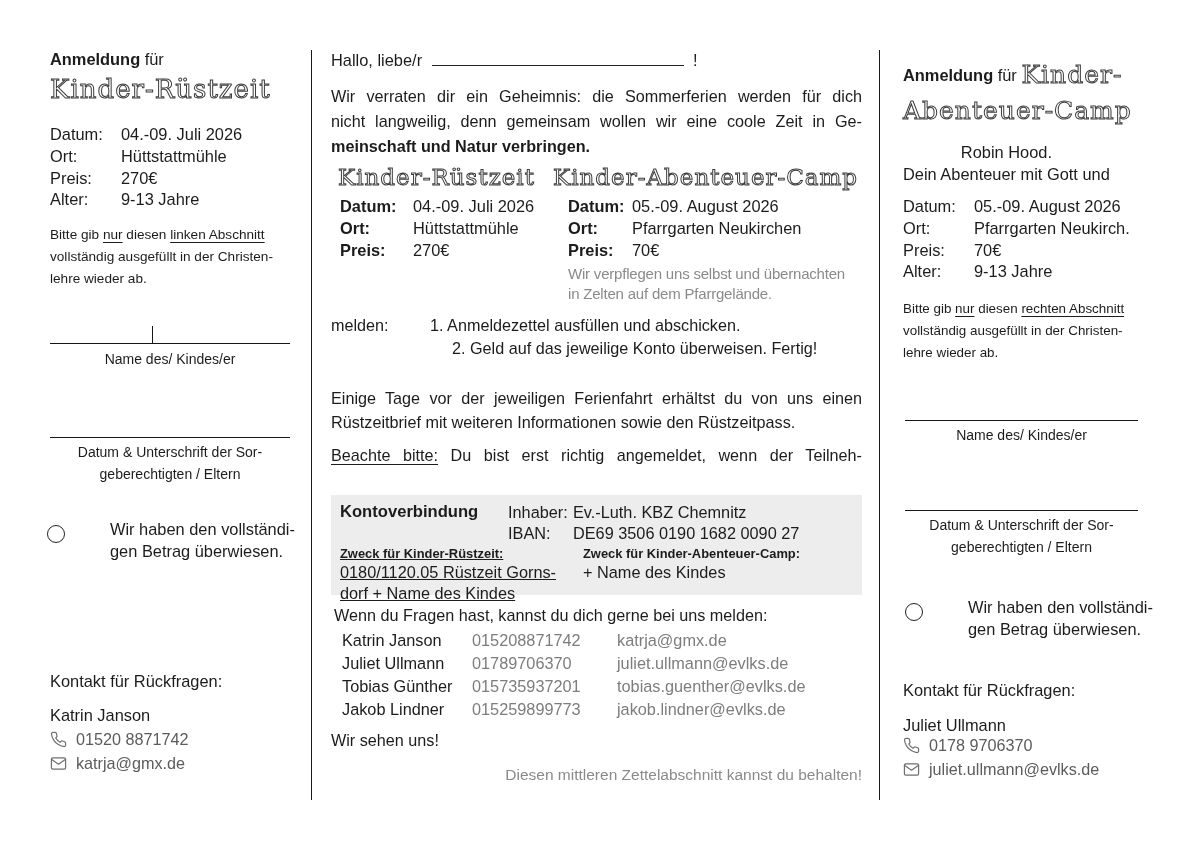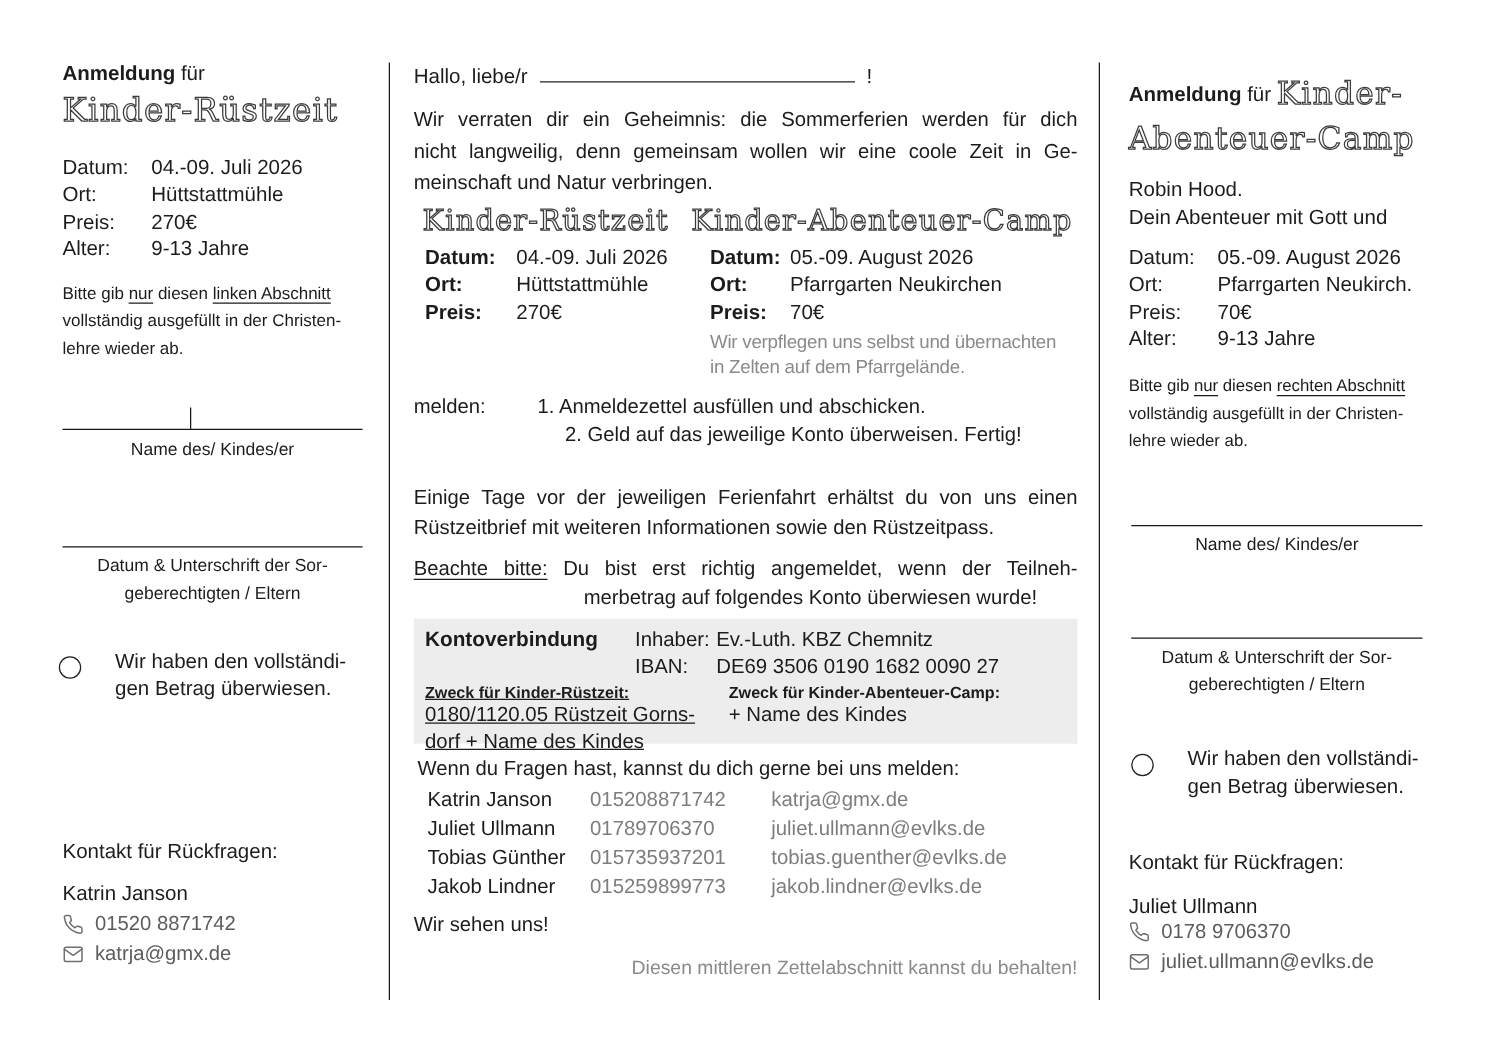--- a/index.html
+++ b/index.html
@@ -13,40 +13,40 @@
   .vr{position:absolute;top:50px;height:750px;width:1.3px;background:#1a1a1a;}
   #vr-left{left:311px;}
   #vr-right{left:879px;}
   
   .col{position:absolute;top:48px;}
   #col-left{left:50px;width:246px;}
   #col-mid{left:331px;width:531px;}
   #col-right{left:903px;width:245px;}
 
   .b{font-weight:bold;}
-  .fs{font-size:16.4px;}
+  .fs{font-size:16.4px;text-align:center;}
   .nw{white-space:nowrap;}
   .fancy{
     font-family:"DejaVu Serif",serif;
     color:#4a4a4a;
     -webkit-text-fill-color:#ffffff;
     -webkit-text-stroke:1px #3c3c3c;
     letter-spacing:1px;
     white-space:nowrap;
   }
   .u{text-decoration:underline;text-underline-offset:3px;}
   .rule{border-top:1.4px solid #161616;height:0;}
   .cap{text-align:center;font-size:14px;line-height:22px;}
   .drow{display:flex;font-size:16.4px;line-height:21.8px;white-space:nowrap;}
   .dlabel{flex:none;}
   .note-line{font-size:13.6px;line-height:22px;white-space:nowrap;}
   .jline{font-size:16.2px;line-height:23px;text-align:justify;text-align-last:justify;}
   .pline{font-size:16.2px;line-height:23px;white-space:nowrap;}
   .circ{width:18px;height:18px;border:1.7px solid #222;border-radius:50%;flex:none;background:#fff;box-sizing:border-box;}
-  .chkrow{display:flex;gap:27px;}
+  .chkrow{display:flex;gap:45px;}
   .chktext{font-size:16.4px;line-height:22px;white-space:nowrap;}
   .icorow{display:flex;align-items:center;gap:9px;color:#5c5c5c;font-size:16.2px;white-space:nowrap;}
   .icorow svg{flex:none;}
   .bank{left:0;top:447px;width:531px;height:100px;background:#ededed;box-sizing:border-box;padding:7px 10px 0 9px;}
   .bankrow{display:flex;font-size:16.3px;line-height:20.5px;white-space:nowrap;}
   .bank-h{width:168px;flex:none;font-weight:bold;font-size:16.6px;}
   .bank-l{width:65px;flex:none;}
   .zweck{display:flex;margin-top:2px;}
   .zcol1{width:243px;flex:none;text-decoration:underline;}
   .zlabel{font-size:12.9px;font-weight:bold;line-height:17px;white-space:nowrap;}
@@ -131,21 +131,21 @@
   </div>
 </div>
 
 <div class="col" id="col-mid">
 
   <div class="abs fs nw" style="top:2px;left:0;"><span>Hallo, liebe/r</span><span class="blank" style="width:252px;margin-left:10px;"></span><span style="margin-left:9px;">!</span></div>
 
   <div class="abs" style="top:36px;left:0;width:531px;">
     <div class="jline" style="line-height:25px;">Wir verraten dir ein Geheimnis: die Sommerferien werden für dich</div>
     <div class="jline" style="line-height:25px;">nicht langweilig, denn gemeinsam wollen wir eine coole Zeit in Ge-</div>
-    <div class="pline" style="line-height:25px;">meinschaft und Natur verbringen.</div>
+    <div class="pline" style="line-height:25px;font-weight:bold;">meinschaft und Natur verbringen.</div>
   </div>
 
   <div class="abs fancy" style="top:116px;left:7px;font-size:23px;">Kinder-Rüstzeit</div>
   <div class="abs fancy" style="top:116px;left:222px;font-size:23px;">Kinder-Abenteuer-Camp</div>
 
   <div class="abs" style="top:148px;left:9px;display:flex;">
     <div style="width:228px;flex:none;">
       <div class="drow">
           <span class="dlabel b" style="width:73px;">Datum:</span>
           <span>04.-09. Juli 2026</span>
@@ -184,21 +184,20 @@
     <div class="pline" style="padding-left:121px;">2. Geld auf das jeweilige Konto überweisen. Fertig!</div>
   </div>
 
   <div class="abs" style="top:338px;left:0;width:531px;">
     <div class="jline" style="line-height:24px;">Einige Tage vor der jeweiligen Ferienfahrt erhältst du von uns einen</div>
     <div class="pline" style="line-height:24px;">Rüstzeitbrief mit weiteren Informationen sowie den Rüstzeitpass.</div>
   </div>
 
   <div class="abs" style="top:396px;left:0;width:531px;">
     <div class="jline"><span class="u">Beachte bitte:</span> <span>Du bist erst richtig angemeldet, wenn der Teilneh-</span></div>
-    <div class="pline" style="padding-left:136px;">merbetrag auf folgendes Konto überwiesen wurde!</div>
   </div>
 
   <div class="abs bank">
     <div class="bankrow">
       <span class="bank-h">Kontoverbindung</span>
       <span class="bank-l">Inhaber:</span>
       <span>Ev.-Luth. KBZ Chemnitz</span>
     </div>
     <div class="bankrow">
       <span class="bank-h"></span>

